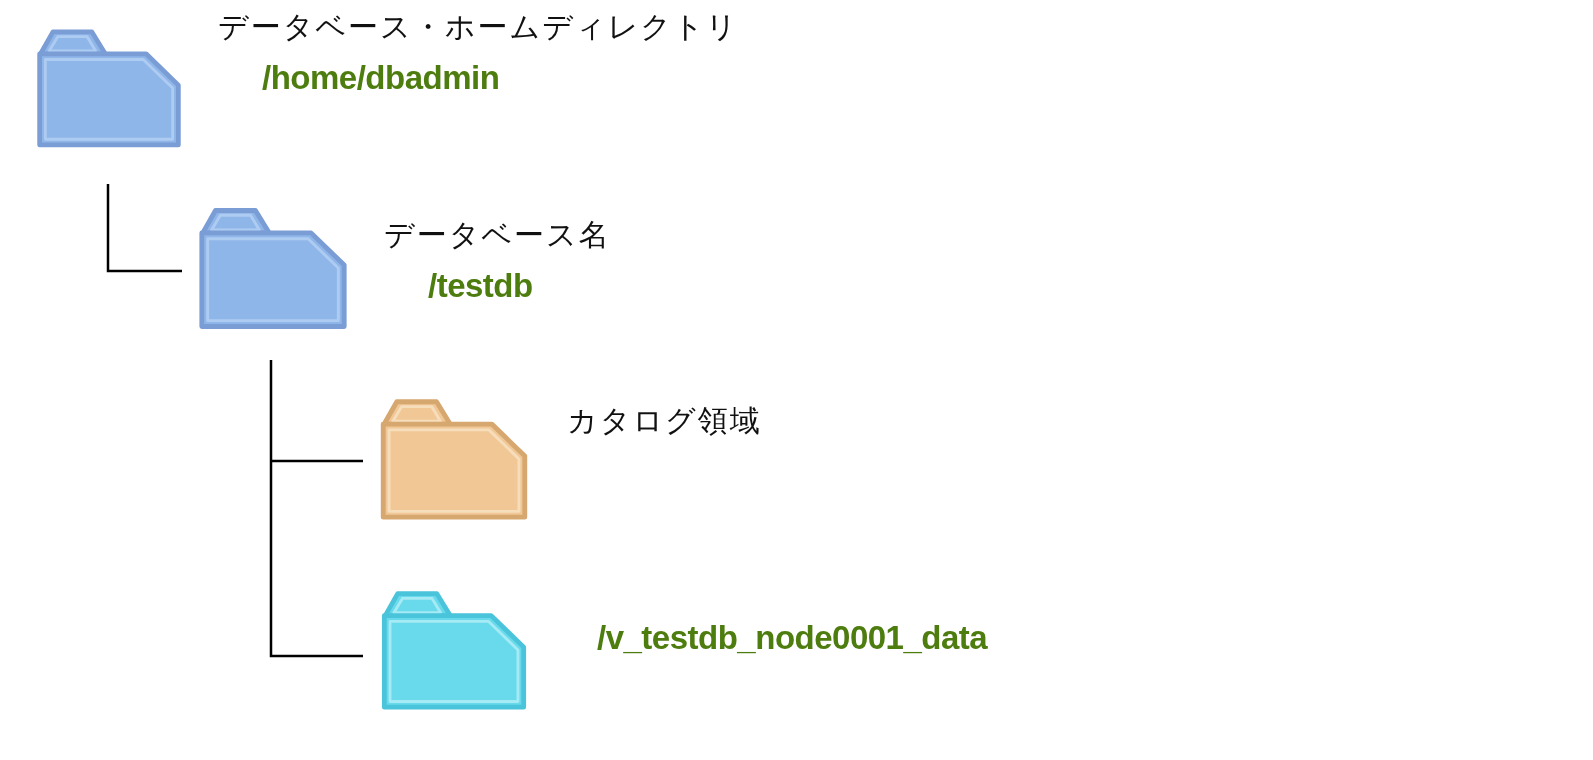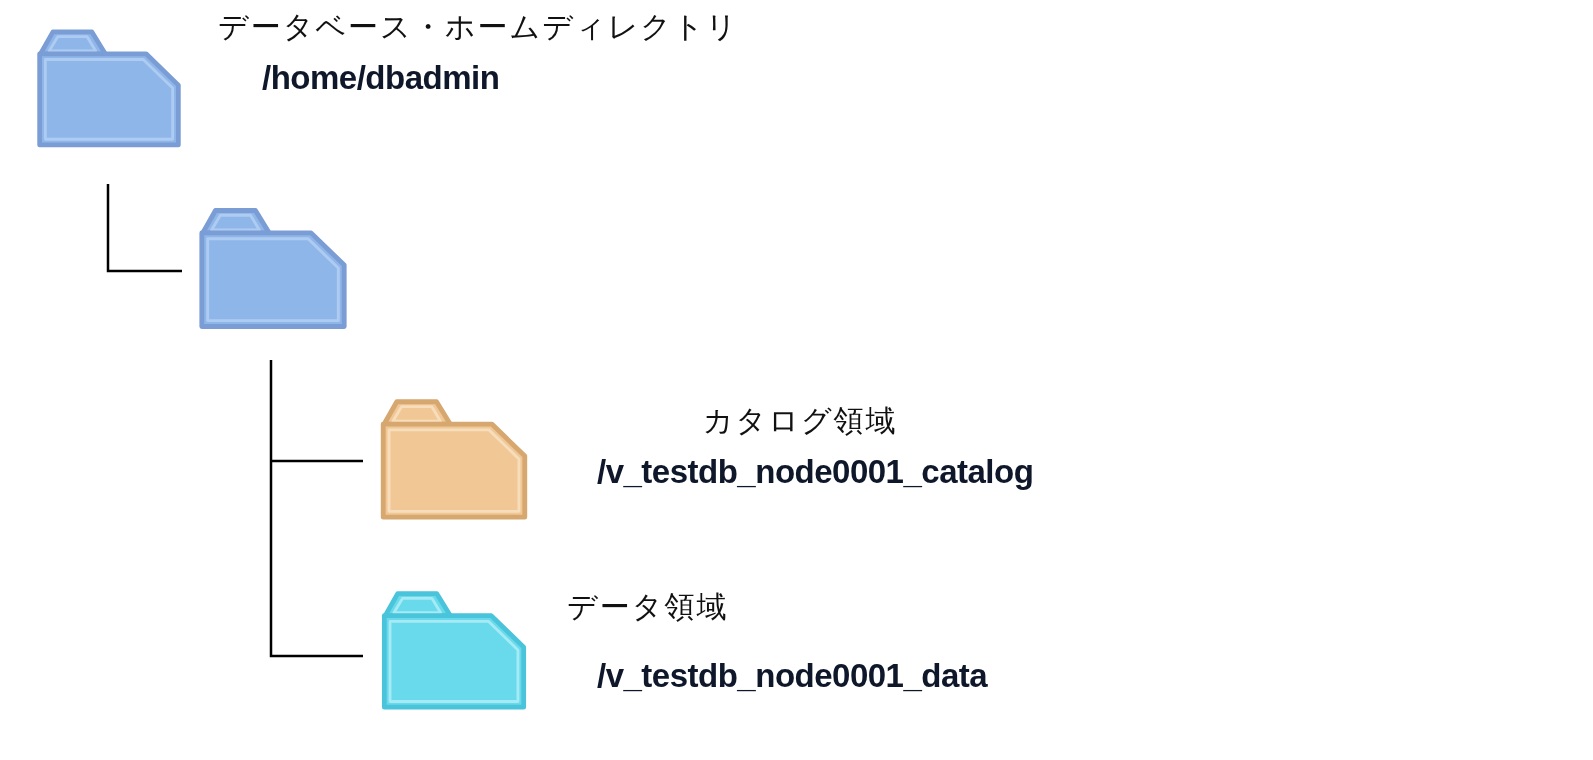--- a/index.html
+++ b/index.html
@@ -19,21 +19,21 @@
   }
   .folder use{color:inherit;}
   .node-label{
     position:absolute;z-index:3;color:#000000;white-space:nowrap;
   }
   .node-name{
     font-size:30px;font-weight:400;letter-spacing:2px;color:#111111;
     line-height:1.25;
   }
   .node-path{
-    font-size:33px;font-weight:700;letter-spacing:-0.5px;color:#0f172a;
+    font-size:33px;font-weight:700;letter-spacing:-0.5px;color:#4d7c0f;
     line-height:1.2;margin-top:12px;
   }
   
   #folder-home   {left:33px;  top:22px;  width:152px;height:130px;}
   #folder-db     {left:195px; top:202px; width:156px;height:130px;}
   #folder-catalog{left:376px; top:394px; width:156px;height:128px;}
   #folder-data   {left:376px; top:586px; width:156px;height:126px;}
   
   #label-home   {left:218px; top:8px;}
   #label-home    .node-path{margin-left:44px;}
@@ -70,30 +70,32 @@
     <use href="#folder-shape"></use>
   </svg>
   <div class="node-label" id="label-home">
     <div class="node-name">データベース・ホームディレクトリ</div>
     <div class="node-path">/home/dbadmin</div>
   </div>
 
   <svg class="folder" id="folder-db" viewBox="0 0 160 132" style="--fill: #8FB6E9; --stroke: #7B9DD6; --hl: #AECBF2;">
     <use href="#folder-shape"></use>
   </svg>
+  <div class="node-label" id="label-db">
+    <div class="node-name">データベース名</div>
+    <div class="node-path">/testdb</div>
+  </div>
 
   <svg class="folder" id="folder-catalog" viewBox="0 0 160 132" style="--fill: #F1C795; --stroke: #D7A770; --hl: #F6DDBB;">
     <use href="#folder-shape"></use>
   </svg>
   <div class="node-label" id="label-catalog">
     <div class="node-name">カタログ領域</div>
-    <div class="node-path">/v_testdb_node0001_catalog</div>
   </div>
 
   <svg class="folder" id="folder-data" viewBox="0 0 160 132" style="--fill: #68DAEB; --stroke: #4AC4DA; --hl: #A5EAF4;">
     <use href="#folder-shape"></use>
   </svg>
   <div class="node-label" id="label-data">
-    <div class="node-name">データ領域</div>
     <div class="node-path">/v_testdb_node0001_data</div>
   </div>
 
 </div>
 
 </body></html>

